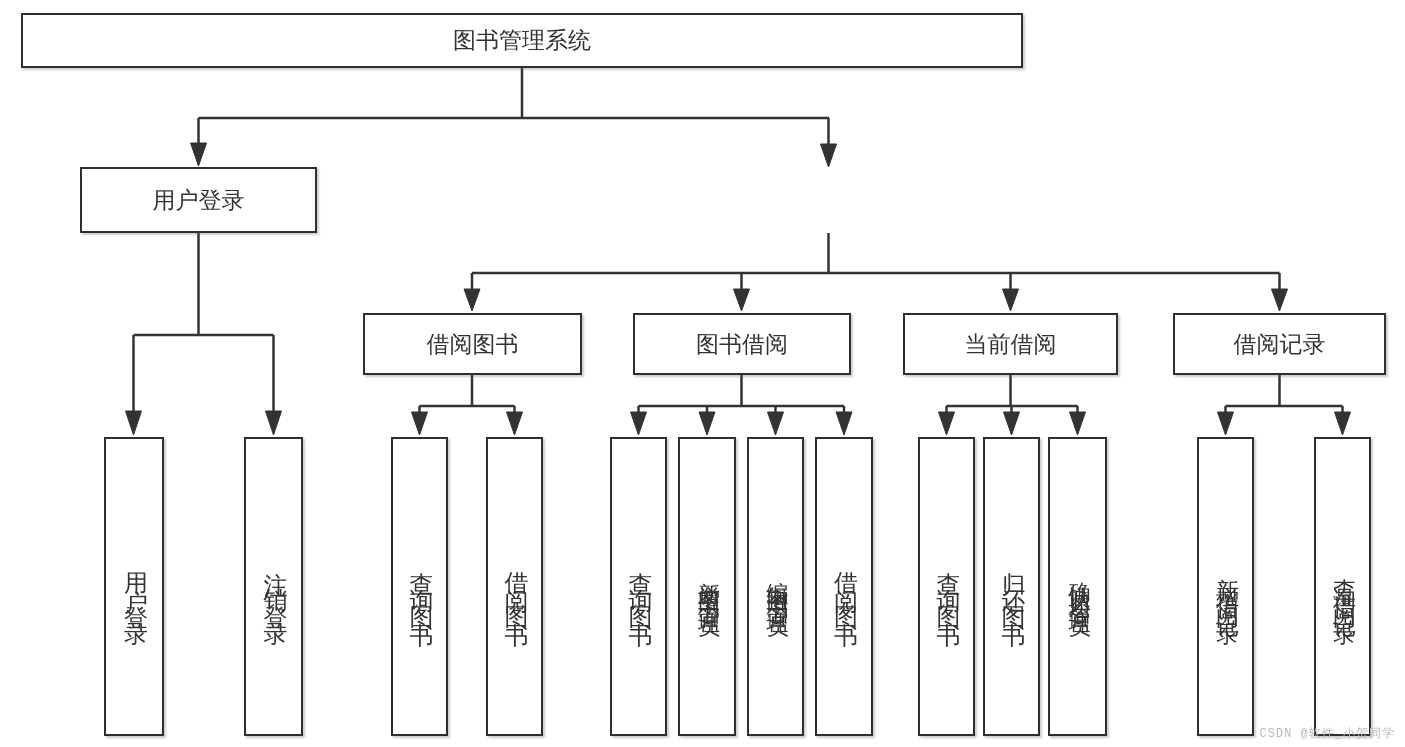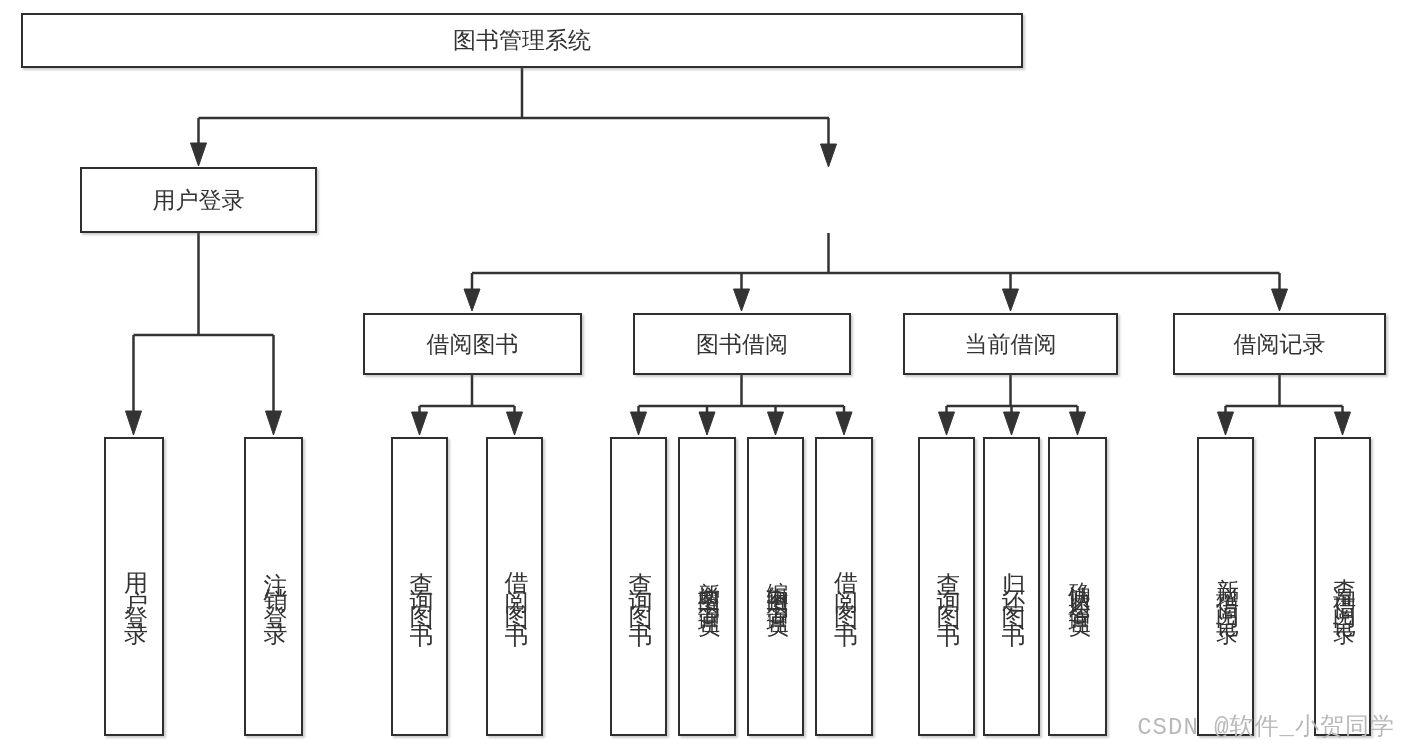--- a/index.html
+++ b/index.html
@@ -20,21 +20,21 @@
   }
   .leaf span{
     writing-mode:vertical-rl;text-orientation:mixed;
     display:block;line-height:1;
   }
   .ls-4{letter-spacing:17px;font-size:24px;}
   .ls-6{letter-spacing:9px;font-size:23px;}
   .ls-9{letter-spacing:5px;font-size:22px;}
   .watermark{
     position:absolute;right:10px;bottom:5px;
-    font-size:24px;color:#b9b9b9;letter-spacing:1px;margin-top:7px;
+    font-size:12px;color:#b9b9b9;letter-spacing:1px;margin-top:7px;
   }
 </style>
 </head>
 <body>
 
 <div class="stage">
 
   <svg class="connectors" viewBox="0 0 1405 747" xmlns="http://www.w3.org/2000/svg">
 
     <g>

